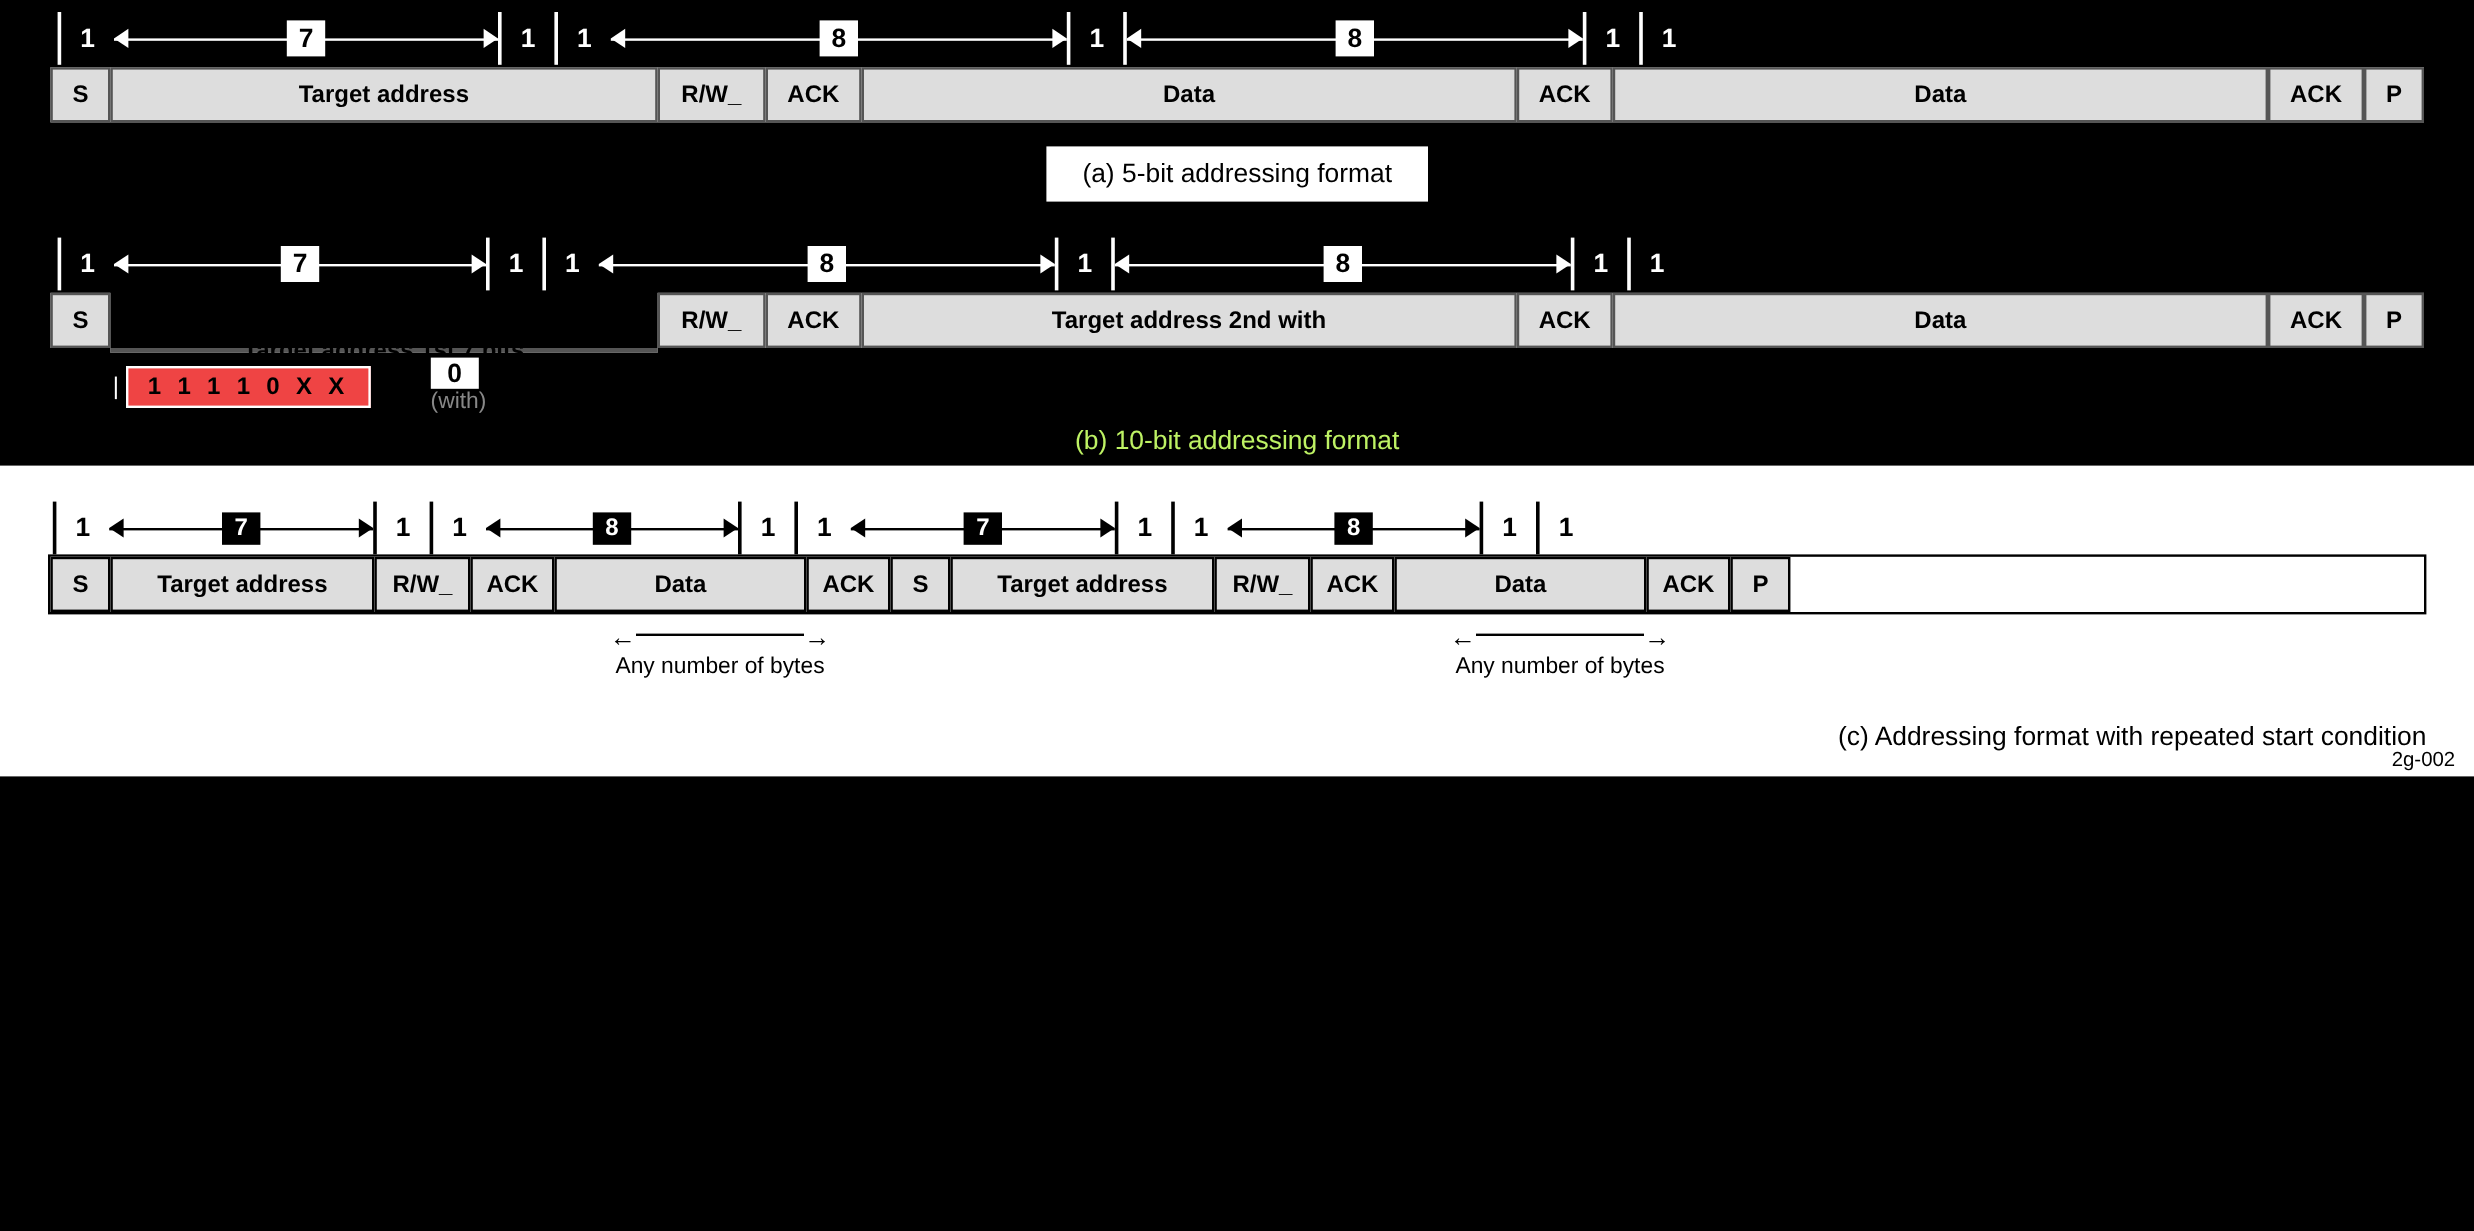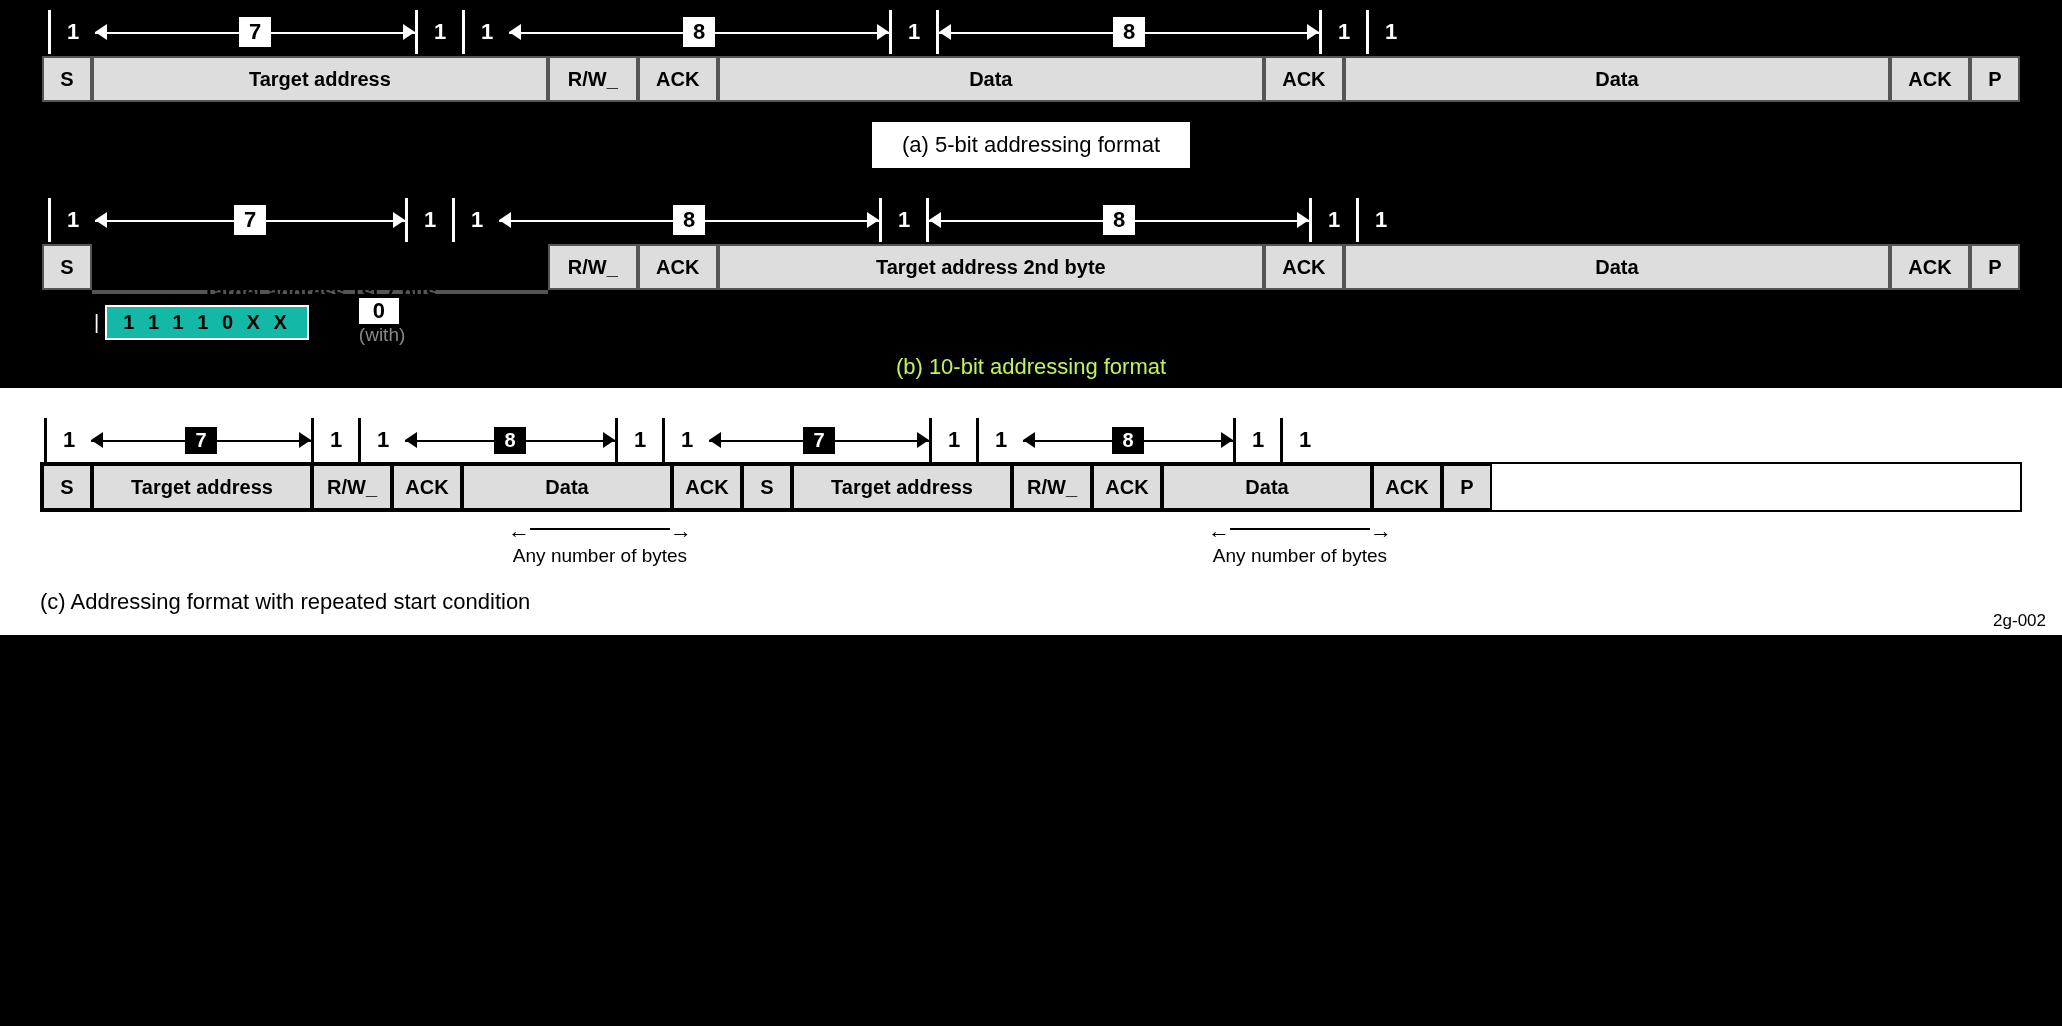--- a/index.html
+++ b/index.html
@@ -258,30 +258,30 @@
     <span class="bit-label">1</span>
     <span class="vline"></span>
     <span class="bit-label">1</span>
   </div>
 
   <div class="data-row">
     <div class="data-cell" style="width:50px; min-width:50px;">S</div>
     <div class="data-cell" style="flex:1;margin-top:46px;">Target address 1st 7 bits</div>
     <div class="data-cell" style="width:90px; min-width:90px;">R/W_</div>
     <div class="data-cell" style="width:80px; min-width:80px;">ACK</div>
-    <div class="data-cell" style="flex:1.2;">Target address 2nd byte</div>
+    <div class="data-cell" style="flex:1.2;">Target address 2nd with</div>
     <div class="data-cell" style="width:80px; min-width:80px;">ACK</div>
     <div class="data-cell" style="flex:1.2;">Data</div>
     <div class="data-cell" style="width:80px; min-width:80px;">ACK</div>
     <div class="data-cell" style="width:50px; min-width:50px;">P</div>
   </div>
 
   <div style="display:flex; align-items:center; margin-top:6px; padding-left:54px;">
     <span style="color:#fff; font-size:20px; margin-right:6px;">|</span>
-    <div style="border:2px solid #fff; background:#14b8a6; color:#000; font-size:20px; font-weight:bold; padding:4px 16px; letter-spacing:4px;">1 1 1 1 0 X X</div>
+    <div style="border:2px solid #fff; background:#ef4444; color:#000; font-size:20px; font-weight:bold; padding:4px 16px; letter-spacing:4px;">1 1 1 1 0 X X</div>
     <div style="margin-left:50px; text-align:center;">
       <div style="color:#000; font-size:22px; font-weight:bold; background:#fff; width:40px; text-align:center;">0</div>
       <div style="color:#888; font-size:19px;">(with)</div>
     </div>
   </div>
 
   <div style="text-align:center; margin:8px 0 8px 0;">
     <span style="color:#bef264; font-size:22px;">(b) 10-bit addressing format</span>
   </div>
 </div>
@@ -378,16 +378,16 @@
       <div style="display:flex; align-items:center; justify-content:center; font-size:20px; color:#000;">
         <span style="font-size:22px;">←</span>
         <span style="display:inline-block; width:140px; border-top:2px solid #000; margin:0 0px; position:relative; top:-2px;"></span>
         <span style="font-size:22px;">→</span>
       </div>
       <div style="font-size:19px; color:#000; text-align:center; line-height:1.3;">Any number
 of bytes</div>
     </div>
   </div>
 
-  <div style="text-align:left; margin-top:20px; font-size:22px; color:#000;">(c) Addressing format with repeated start condition</div>
+  <div style="text-align:right; margin-top:32px; font-size:22px; color:#000;">(c) Addressing format with repeated start condition</div>
 
   <div style="position:absolute; bottom:4px; right:16px; font-size:17px; color:#000;">2g-002</div>
 </div>
 
 </body></html>

